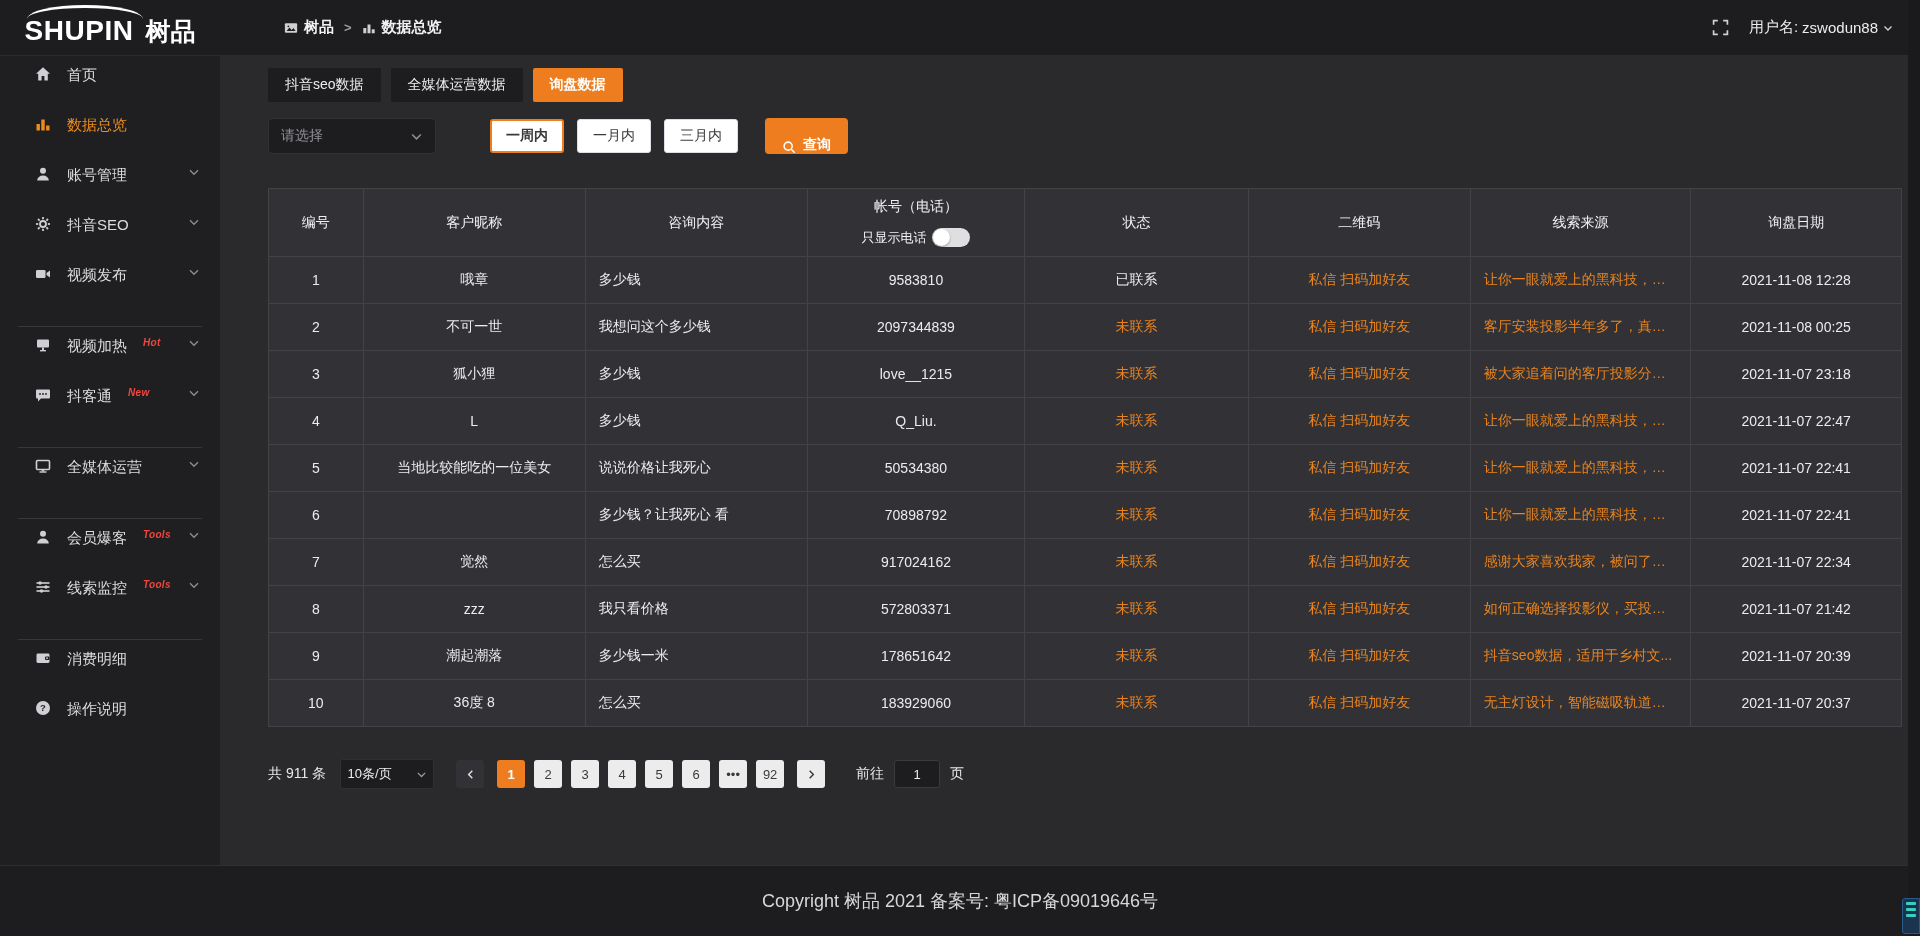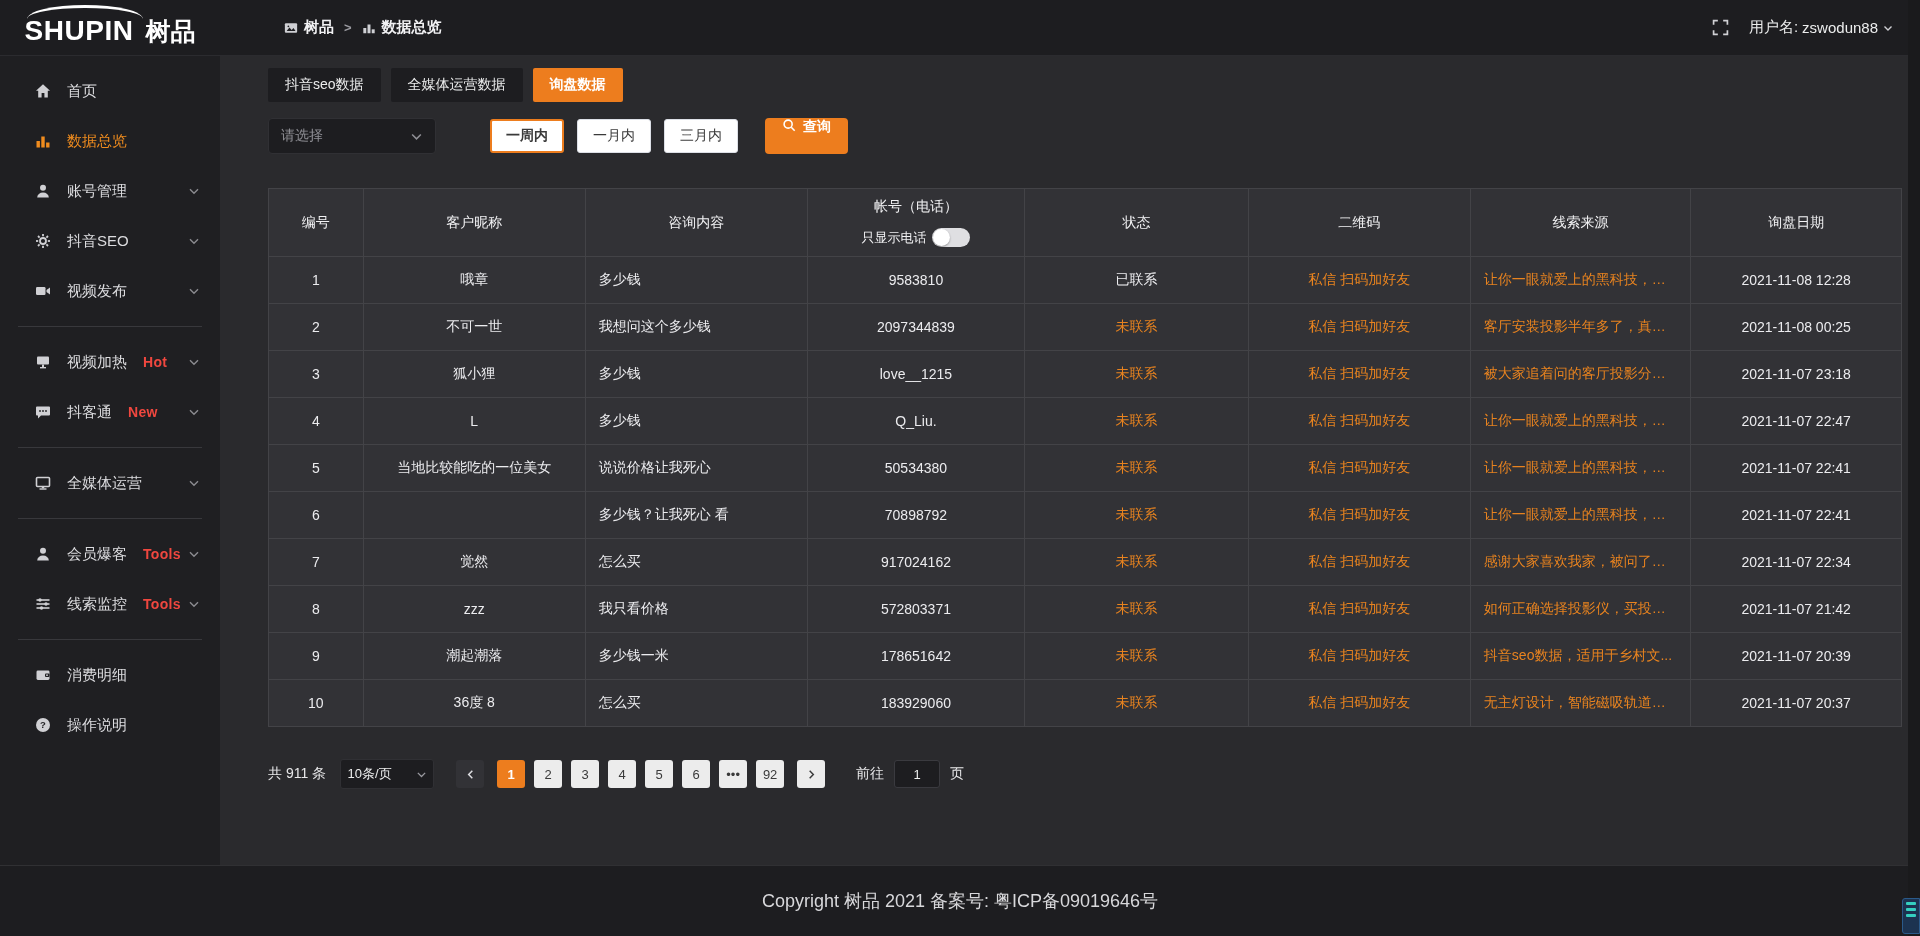--- a/index.html
+++ b/index.html
@@ -30,44 +30,44 @@
   .logo-cn{font-size:25px;font-weight:800;color:#fff;}
   .bc{margin-left:64px;display:flex;align-items:center;gap:10px;font-size:15px;font-weight:bold;color:#f2f2f4;}
   .bc-item{display:flex;align-items:center;gap:6px;cursor:pointer;}
   .bc-sep{color:#9a9aa0;font-size:13px;}
   .topbar-right{margin-left:auto;margin-right:26px;display:flex;align-items:center;gap:20px;font-size:15px;color:#eceded;}
   .user-chip{display:flex;align-items:center;gap:4px;cursor:pointer;}
 
   
   .mid{flex:1;display:flex;min-height:0;}
   .sidebar{width:220px;background:#1f1f22;padding-top:10px;flex-shrink:0;}
-  .menu-item{height:50px;display:flex;align-items:center;padding:0 20px 0 34px;font-size:15px;color:#dcdcdf;cursor:pointer;}
+  .menu-item{height:50px;display:flex;align-items:flex-start;padding:0 20px 0 34px;font-size:15px;color:#dcdcdf;cursor:pointer;}
   .mi-icon{width:18px;margin-right:15px;display:flex;align-items:center;justify-content:center;flex-shrink:0;}
-  .mi-badge{margin-left:16px;font-weight:bold;font-size:14px;letter-spacing:.3px;}
+  .mi-badge{margin-left:16px;font-style:italic;font-weight:bold;font-size:10px;letter-spacing:.3px;}
   .badge-red{color:#f0473f;}
   .badge-yellow{color:#f2b01e;}
   .mi-chev{margin-left:auto;display:flex;}
   .menu-item.active{color:#f08c1e;}
   .menu-divider{height:1px;background:#38383c;margin:10px 18px;}
 
   .main{flex:1;min-width:0;background:var(--content-bg);padding:12px 18px 0 48px;display:flex;flex-direction:column;}
 
   
   .tabs{display:flex;gap:10px;}
   .tab{height:34px;padding:0 17px;background:var(--bar-bg);color:#eceded;font-size:14px;display:flex;align-items:center;border-radius:2px;cursor:pointer;}
   .tab.active{background:var(--accent);color:#fff;font-weight:bold;}
 
   
   .filter-row{display:flex;align-items:center;margin-top:16px;}
   .select{width:168px;height:36px;background:var(--bar-bg);border:1px solid #303034;border-radius:4px;display:flex;align-items:center;padding:0 12px;color:#8f8f95;font-size:14px;cursor:pointer;margin-right:54px;}
   .select .chev{margin-left:auto;display:flex;}
   .period-group{display:flex;gap:13px;}
   .period-btn{height:34px;min-width:74px;padding:0 12px;background:#fff;color:#3a3a3a;border:1px solid #dcdfe6;border-radius:3px;font-size:14px;display:flex;align-items:center;justify-content:center;cursor:pointer;}
   .period-btn.active{border:2px solid var(--accent);font-weight:bold;}
-  .search-btn{height:36px;padding:0 17px;background:var(--accent);color:#fff;border:none;border-radius:4px;display:flex;align-items:flex-start;gap:7px;font-size:14px;font-weight:bold;margin-left:27px;cursor:pointer;}
+  .search-btn{height:36px;padding:0 17px;background:var(--accent);color:#fff;border:none;border-radius:4px;display:flex;align-items:flex-end;gap:7px;font-size:14px;font-weight:bold;margin-left:27px;cursor:pointer;}
 
   
   .table-wrap{margin-top:34px;}
   table{width:100%;border-collapse:collapse;table-layout:fixed;background:var(--cell-bg);}
   th,td{border:1px solid var(--cell-border);}
   thead th{height:68px;font-size:14px;font-weight:normal;color:#f2f2f4;text-align:center;padding:0 13px;}
   thead th.left{text-align:center;}
   tbody td{height:47px;font-size:14px;color:#ececef;text-align:center;padding:0 13px;overflow:hidden;white-space:nowrap;text-overflow:ellipsis;}
   tbody td.left{text-align:left;}
   .orange{color:var(--accent-text);}

